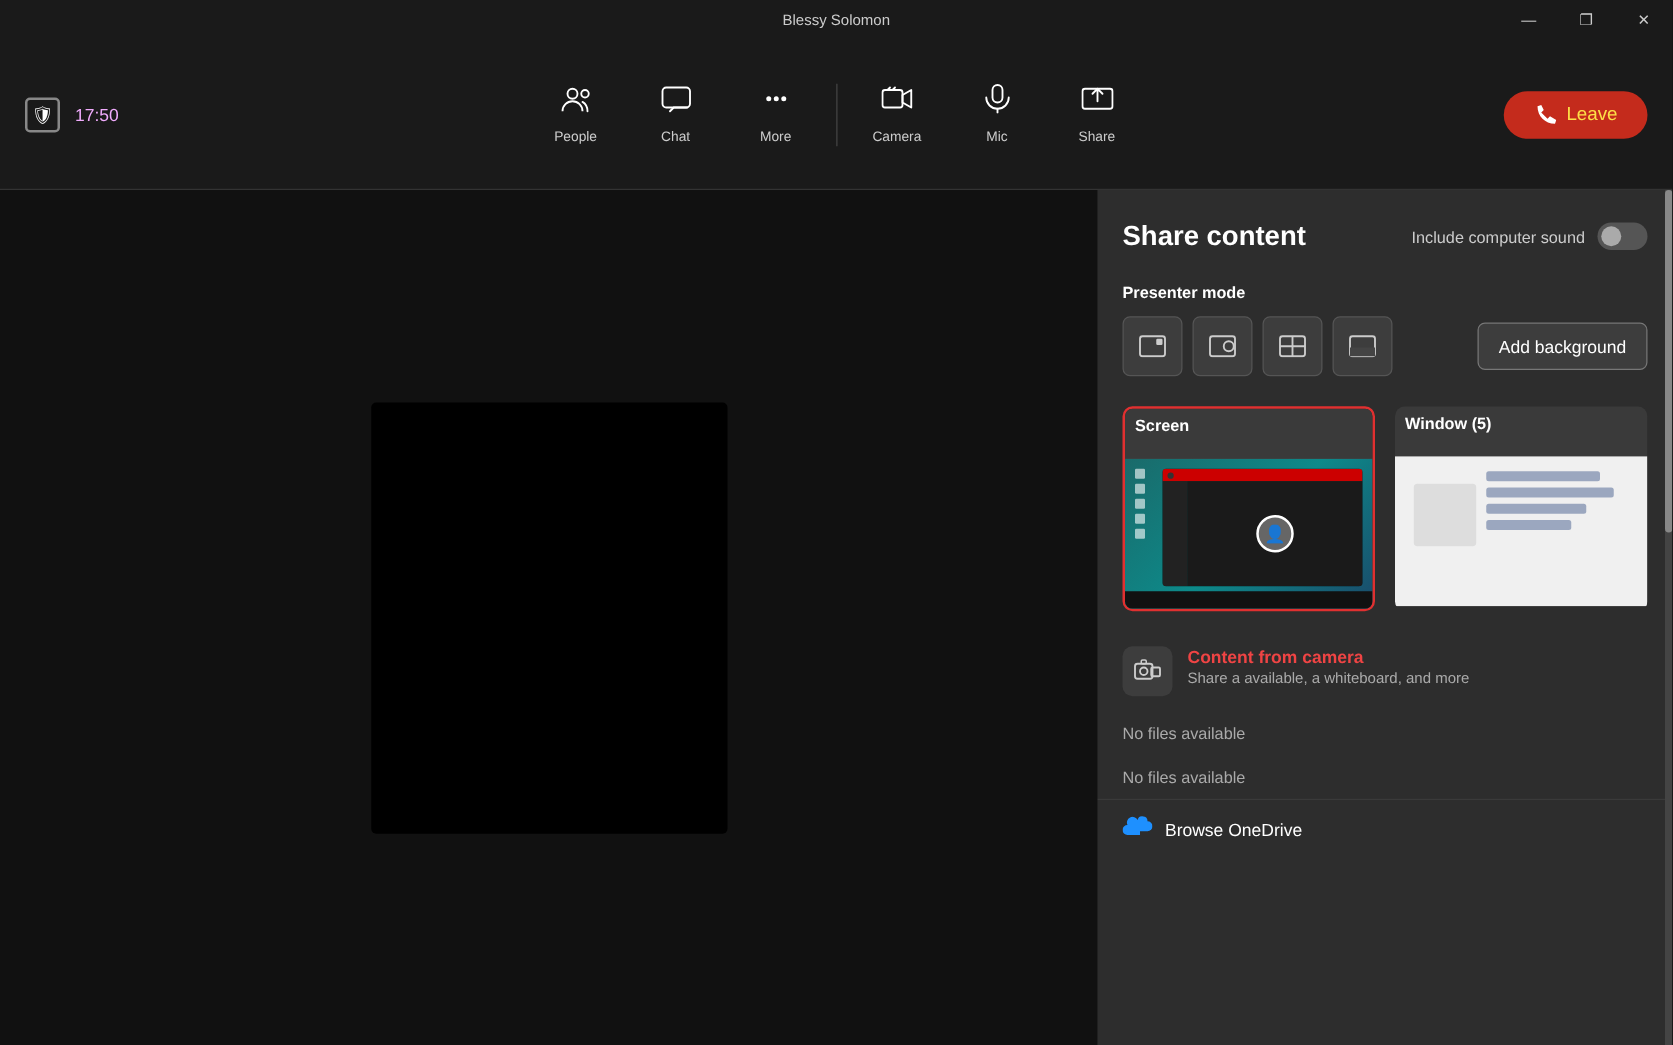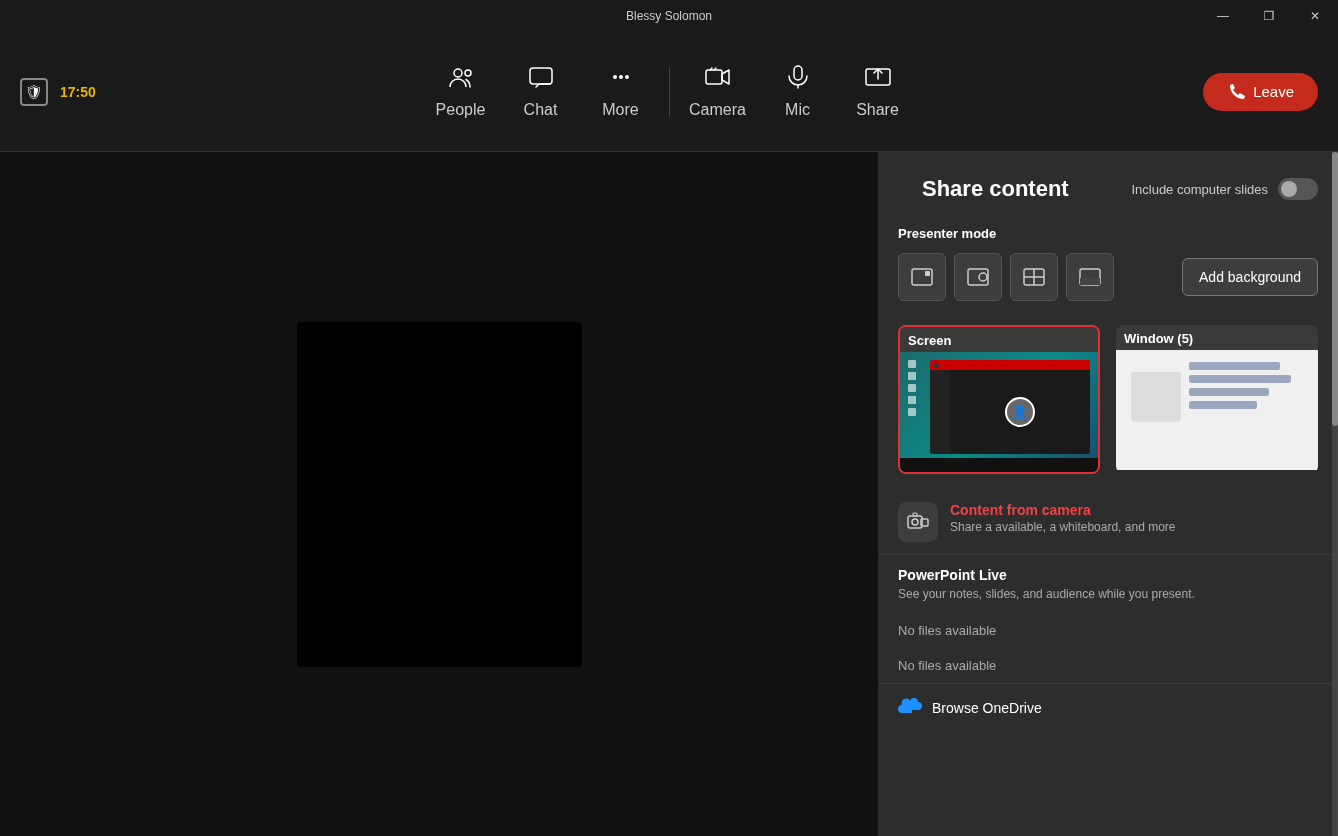--- a/index.html
+++ b/index.html
@@ -71,22 +71,21 @@
       height: 28px;
       border: 2px solid #888;
       border-radius: 4px;
       display: flex;
       align-items: center;
       justify-content: center;
       font-size: 14px;
     }
     .time {
       font-size: 14px;
-      color: #eab308;
-      font-weight: bold;
+      color: #f0abfc;
     }
     .toolbar-center {
       display: flex;
       align-items: center;
       gap: 0;
     }
     .toolbar-item {
       display: flex;
       flex-direction: column;
       align-items: center;
@@ -95,34 +94,34 @@
       cursor: pointer;
       padding: 8px;
       border-radius: 8px;
       gap: 6px;
     }
     .toolbar-item .icon {
       font-size: 24px;
       color: #fff;
     }
     .toolbar-item .label {
-      font-size: 16px;
+      font-size: 11px;
       color: #ccc;
     }
     .toolbar-divider {
       width: 1px;
       height: 50px;
       background: #444;
       margin: 0 8px;
     }
     .leave-btn {
       position: absolute;
       right: 20px;
       background: #c42b1c;
-      color: #ffffff;
+      color: #fde047;
       border: none;
       border-radius: 24px;
       padding: 10px 24px;
       font-size: 15px;
       cursor: pointer;
       display: flex;
       align-items: center;
       gap: 8px;
       font-weight: 500;
     }
@@ -166,21 +165,20 @@
       display: flex;
       align-items: center;
       justify-content: space-between;
       padding: 24px 20px 16px;
       flex-shrink: 0;
     }
     .panel-title {
       font-size: 22px;
       font-weight: 600;
       color: #fff;
-      margin-left: 24px;
     }
     .computer-sound-row {
       display: flex;
       align-items: center;
       gap: 10px;
     }
     .computer-sound-label {
       font-size: 13px;
       color: #ccc;
     }
@@ -256,21 +254,21 @@
       border-radius: 8px;
       overflow: hidden;
     }
     .content-card.selected {
       border: 2px solid #e03030;
     }
     .content-card .card-label {
       font-size: 13px;
       font-weight: 600;
       color: #fff;
-      padding: 6px 8px 4px;
+      padding: 6px 8px 19px;
       background: #3a3a3a;
     }
     .card-preview {
       height: 120px;
       background: #555;
       display: flex;
       align-items: center;
       justify-content: center;
       position: relative;
       overflow: hidden;
@@ -499,21 +497,21 @@
 
   <div class="video-area">
     <div class="video-placeholder"></div>
   </div>
 
   <div class="share-panel" style="position:relative;">
 
     <div class="panel-header">
       <h2 class="panel-title">Share content</h2>
       <div class="computer-sound-row">
-        <span class="computer-sound-label">Include computer slides</span>
+        <span class="computer-sound-label">Include computer sound</span>
         <div class="toggle"></div>
       </div>
     </div>
 
     <div class="presenter-section">
       <div class="section-label">Presenter mode</div>
       <div class="presenter-modes">
         <button class="mode-btn">
           <svg width="22" height="18" viewBox="0 0 22 18" fill="none">
             <rect x="1" y="1" width="20" height="16" rx="2" stroke="#ccc" stroke-width="1.5" fill="none"></rect>
@@ -599,24 +597,20 @@
           <rect x="14" y="7" width="7" height="7" rx="1" stroke="#ccc" stroke-width="1.5" fill="none"></rect>
           <rect x="6" y="1" width="4" height="3" rx="1" stroke="#ccc" stroke-width="1.2" fill="none"></rect>
         </svg>
       </div>
       <div class="text-area">
         <div class="title">Content from camera</div>
         <div class="subtitle">Share a available, a whiteboard, and more</div>
       </div>
     </div>
 
-    <div class="powerpoint-section">
-      <div class="powerpoint-title">PowerPoint Live</div>
-      <div class="powerpoint-subtitle">See your notes, slides, and audience while you present.</div>
-    </div>
 
     <div class="no-files">No files available</div>
     <div class="no-files">No files available</div>
 
     <div class="browse-onedrive">
       <span class="onedrive-icon">
         <svg width="24" height="16" viewBox="0 0 24 16" fill="none">
           <path d="M14 12H20a4 4 0 000-8 4 4 0 00-7.9-1A4 4 0 004 7a4 4 0 000 8h10" fill="#1e90ff"></path>
         </svg>
       </span>

